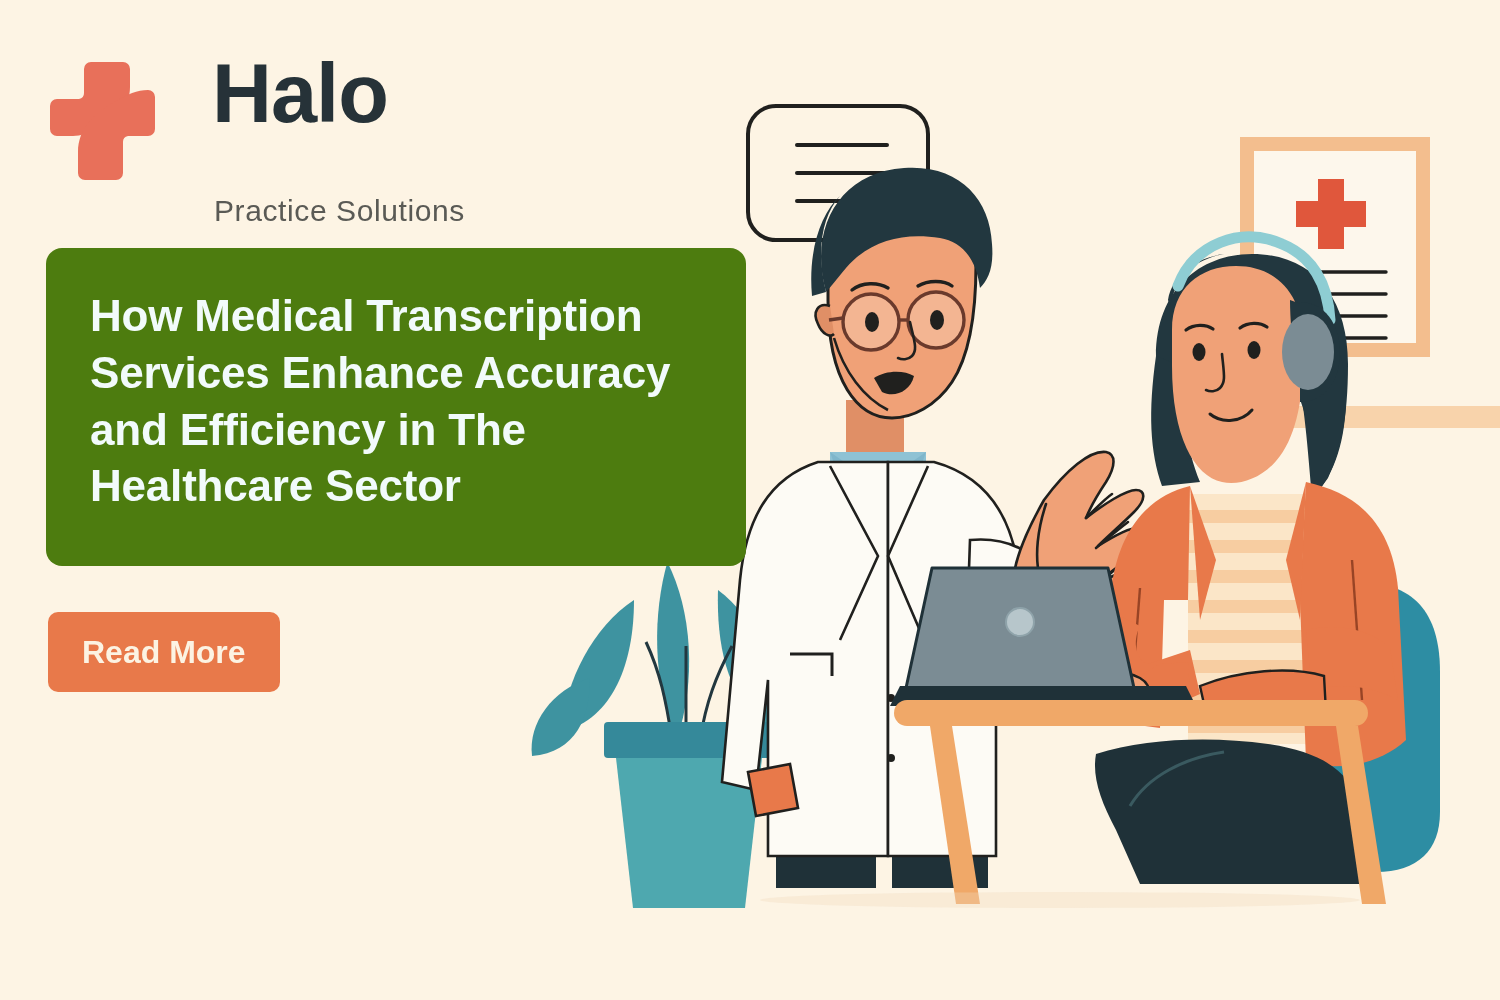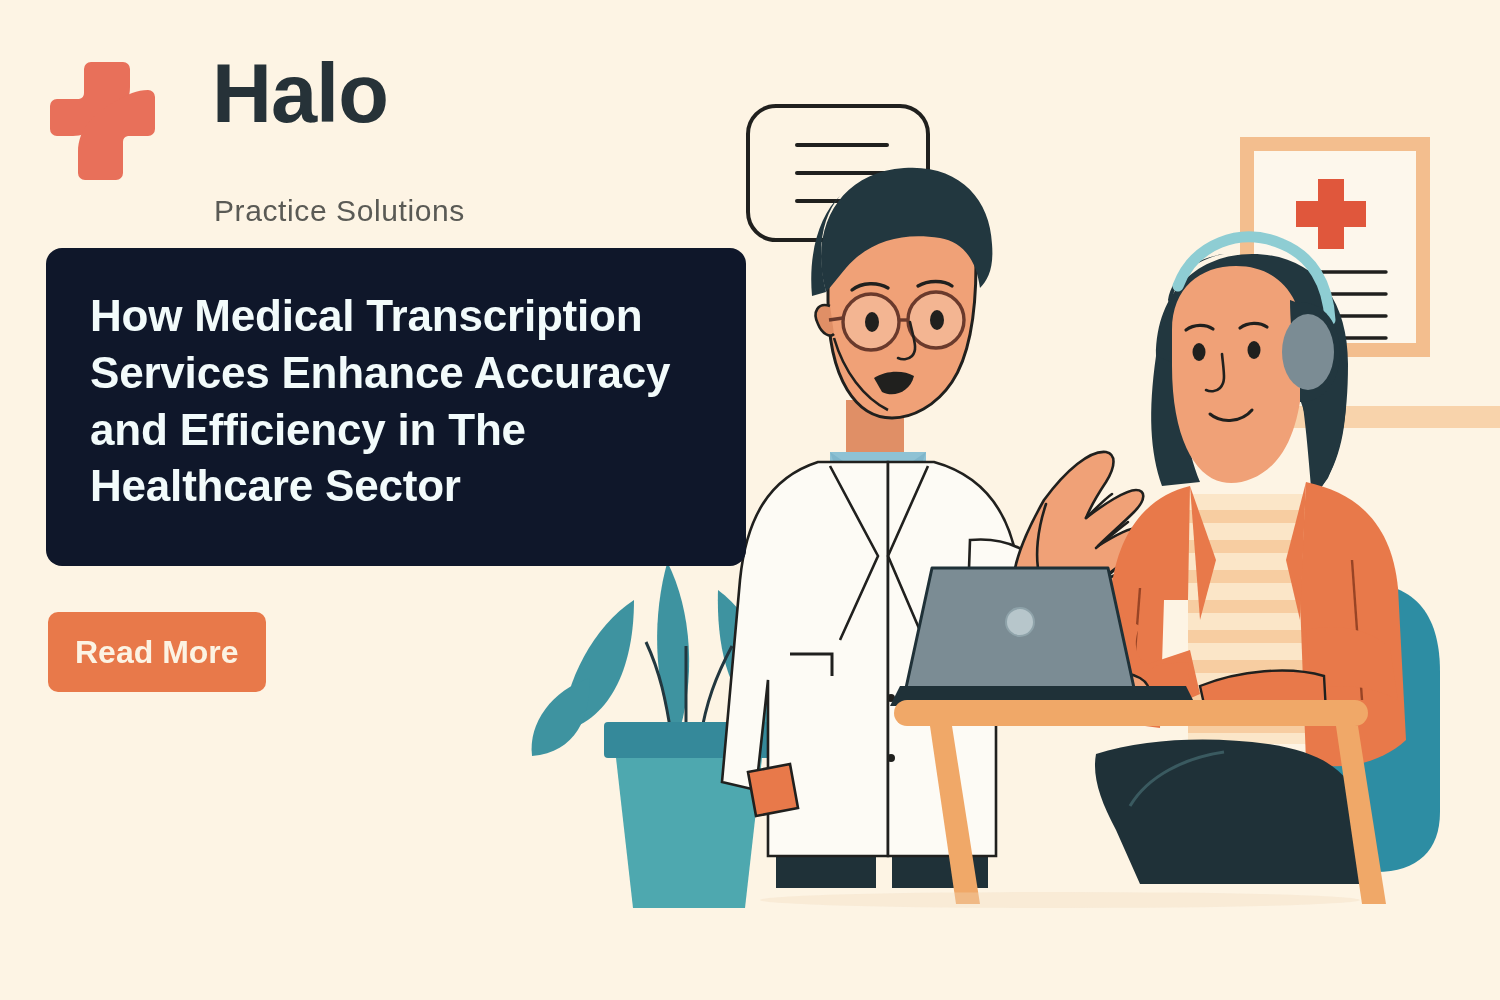--- a/index.html
+++ b/index.html
@@ -23,35 +23,35 @@
   }
   #logo-subtitle{
     position:absolute;left:170px;top:140px;
     font-size:30px;color:#5A5A55;letter-spacing:.6px;line-height:1;
     font-family:"Liberation Sans", sans-serif;
   }
 
   
   #title-banner{
     position:absolute;left:46px;top:248px;width:700px;height:318px;
-    background:#0f172a;border-radius:16px;
+    background:#4d7c0f;border-radius:16px;
     box-sizing:border-box;padding:40px 68px 0 44px;
     z-index:6;
   }
   #title-text{
     color:#F2FBFB;font-size:44px;font-weight:bold;line-height:1.29;
     letter-spacing:-.2px;white-space:pre-line;
     font-family:"Liberation Sans", sans-serif;
   }
 
   
   #cta-button{
     position:absolute;left:48px;top:612px;
     background:#E8794A;border:none;border-radius:10px;
-    padding:0 27px;height:80px;line-height:80px;
+    padding:0 34px;height:80px;line-height:80px;
     color:#FCF3E3;font-size:32px;font-weight:bold;
     font-family:"Liberation Sans", sans-serif;
     cursor:pointer;z-index:7;
   }
 
   
   #illustration{position:absolute;left:500px;top:0;width:1000px;height:1000px;}
   #illustration svg{display:block;}
 </style>
 </head>

